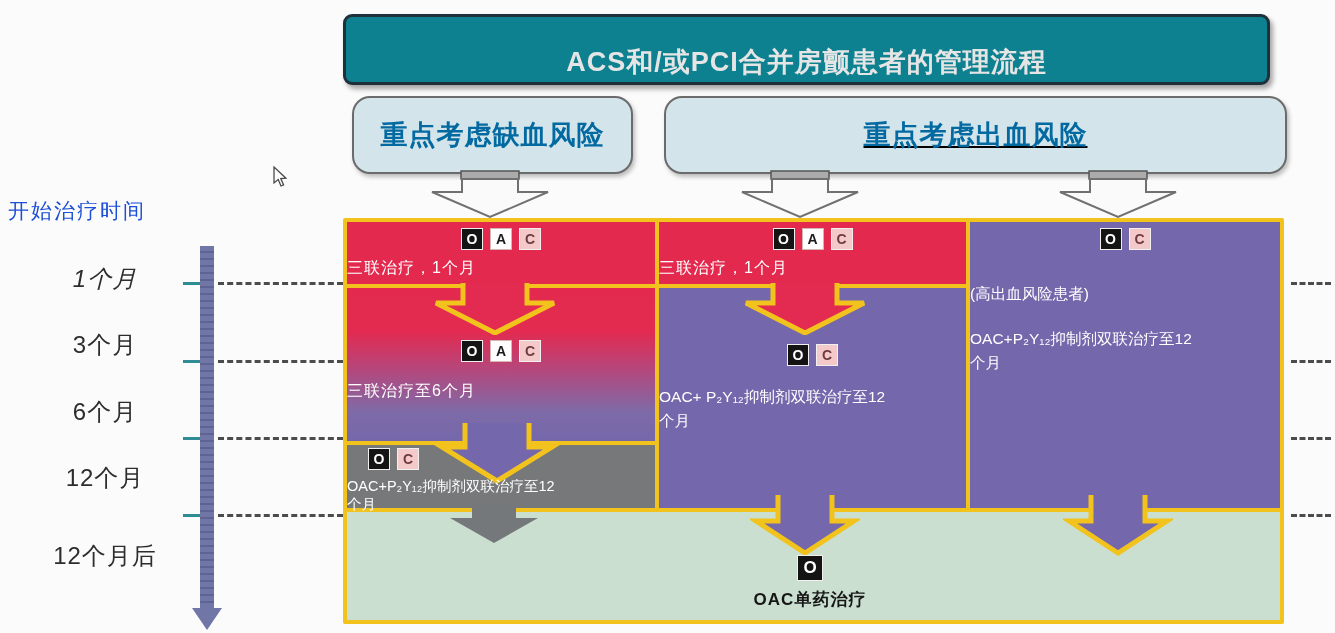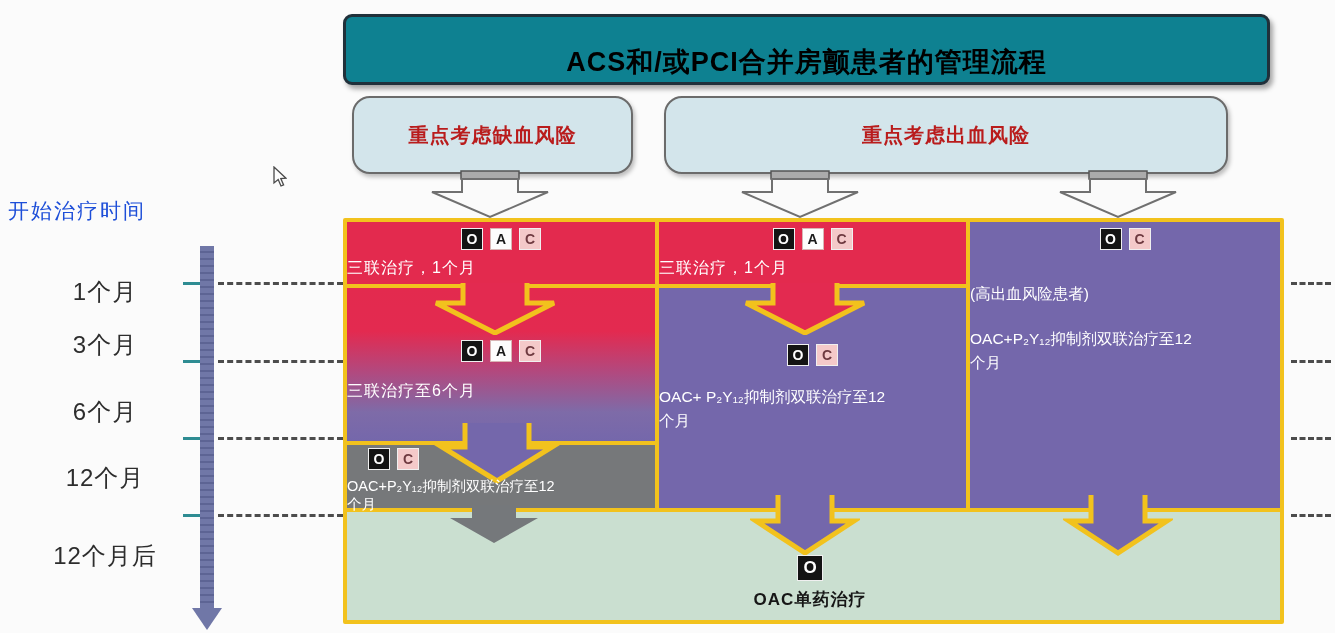--- a/index.html
+++ b/index.html
@@ -9,27 +9,27 @@
     font-family:"Liberation Sans","DejaVu Sans",sans-serif;
   }
   .abs{position:absolute;}
   
   .title-banner{
     left:343px;top:14px;width:927px;height:71px;
     background:#0E8191;border:3px solid #20303a;border-radius:9px;
     box-sizing:border-box;display:flex;align-items:center;justify-content:center;
     box-shadow:3px 4px 5px rgba(0,0,0,.35);
   }
-  .title-banner span{color:#000000;font-size:27px;font-weight:600;letter-spacing:1px;margin-top:24px;}
+  .title-banner span{color:#e5e5e5;font-size:27px;font-weight:600;letter-spacing:1px;margin-top:24px;}
   .branch-box{
     top:96px;height:78px;background:#D3E5EB;border:2px solid #6b6b6b;border-radius:18px;
     box-sizing:border-box;display:flex;align-items:center;justify-content:center;
     box-shadow:2px 3px 4px rgba(0,0,0,.25);
   }
-  .branch-box span{color:#b91c1c;font-size:20px;font-weight:700;letter-spacing:1px;}
+  .branch-box span{color:#0369a1;font-size:27px;font-weight:700;letter-spacing:1px;}
   
   .tl-header{left:8px;top:197px;width:180px;font-size:21px;color:#1d4ed8;letter-spacing:2px;}
   .tl-label{left:15px;width:180px;text-align:center;font-size:24px;color:#2d2d2d;letter-spacing:1px;}
   .varrow{left:200px;top:246px;width:14px;height:364px;
     background:repeating-linear-gradient(180deg,#7077A7 0 5px,#5d6494 5px 7px);}
   .varrow-head{left:192px;top:608px;width:0;height:0;
     border-left:15px solid transparent;border-right:15px solid transparent;border-top:22px solid #7077A7;}
   .dash{height:0;border-top:3px dashed #4c4c4c;}
   .dash-left{left:218px;width:125px;}
   .dash-right{left:1291px;width:40px;}
@@ -63,21 +63,21 @@
 </head>
 <body>
 
 <div class="abs title-banner">
   <span>ACS和/或PCI合并房颤患者的管理流程</span>
 </div>
 
 <div class="abs branch-box" style="left:352px;width:281px;">
   <span>重点考虑缺血风险</span>
 </div>
-<div class="abs branch-box" style="left:664px;width:564px;">
+<div class="abs branch-box" style="left:664px;width:623px;text-decoration:underline;">
   <span>重点考虑出血风险</span>
 </div>
 
 <div class="abs" style="left:420px;top:170px;">
   <svg width="140" height="50">
       <rect x="41" y="1" width="58" height="8" fill="#ababab" stroke="#555" stroke-width="1.5"></rect>
       <path d="M12 22 L70 47 L128 22 L98 22 L98 9 L42 9 L42 22 Z" fill="#fafafa" stroke="#707070" stroke-width="2"></path>
     </svg>
 </div>
 <div class="abs" style="left:730px;top:170px;">
@@ -87,21 +87,21 @@
     </svg>
 </div>
 <div class="abs" style="left:1048px;top:170px;">
   <svg width="140" height="50">
       <rect x="41" y="1" width="58" height="8" fill="#ababab" stroke="#555" stroke-width="1.5"></rect>
       <path d="M12 22 L70 47 L128 22 L98 22 L98 9 L42 9 L42 22 Z" fill="#fafafa" stroke="#707070" stroke-width="2"></path>
     </svg>
 </div>
 
 <div class="abs tl-header">开始治疗时间</div>
-<div class="abs tl-label" style="top:276px;">1个月</div>
+<div class="abs tl-label" style="top:263px;font-style:italic;">1个月</div>
 <div class="abs tl-label" style="top:329px;">3个月</div>
 <div class="abs tl-label" style="top:396px;">6个月</div>
 <div class="abs tl-label" style="top:462px;">12个月</div>
 <div class="abs tl-label" style="top:540px;">12个月后</div>
 
 <div class="abs tick" style="top:282px;"></div>
 <div class="abs tick" style="top:360px;"></div>
 <div class="abs tick" style="top:437px;"></div>
 <div class="abs tick" style="top:514px;"></div>
 

